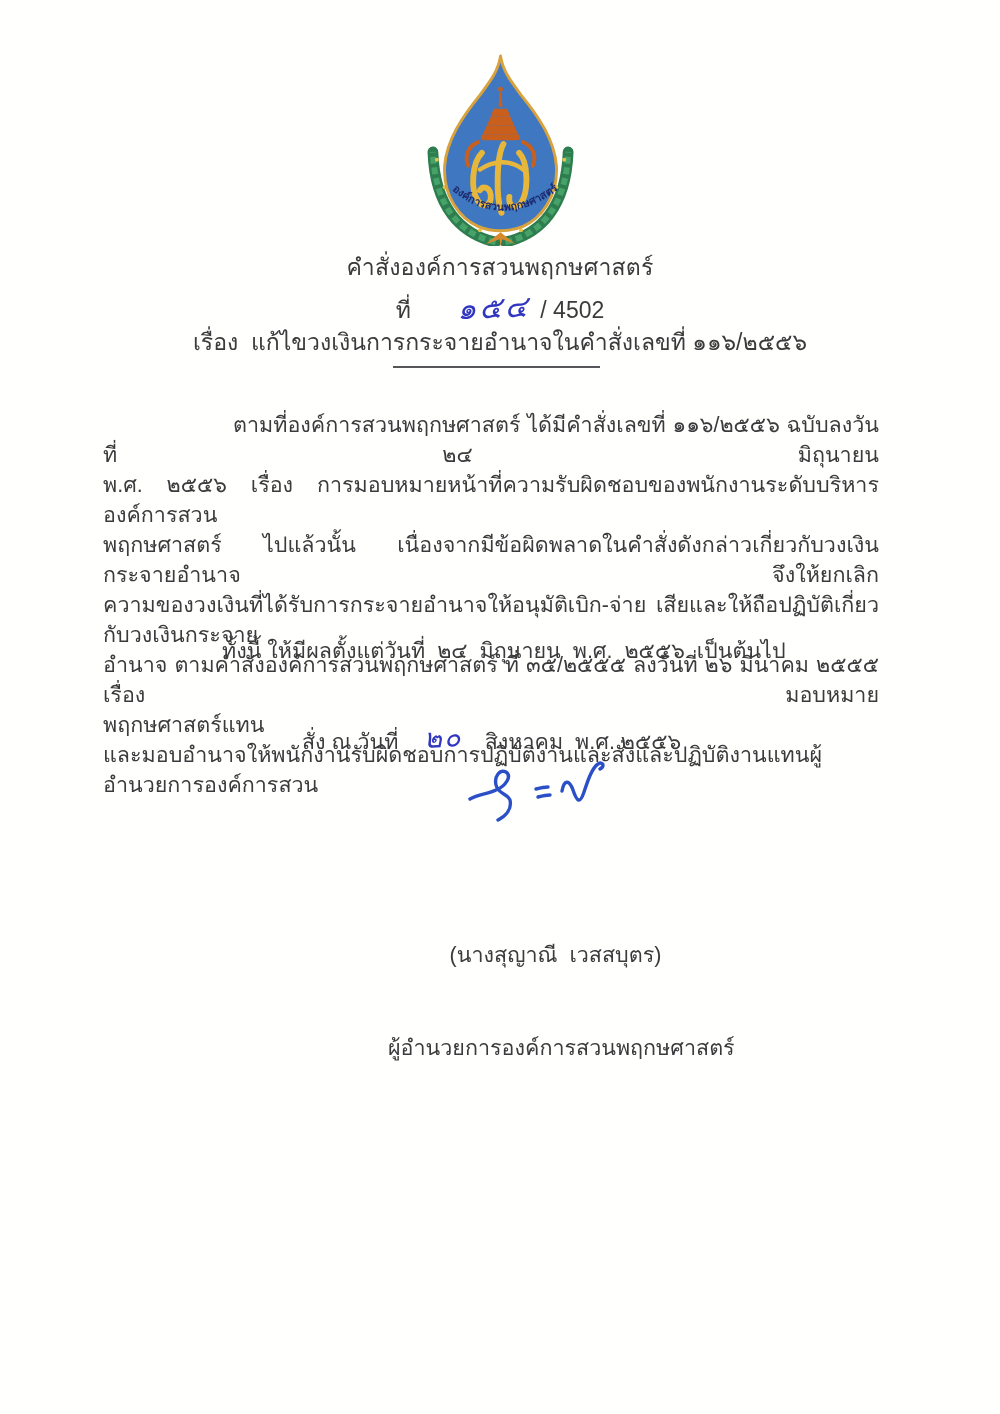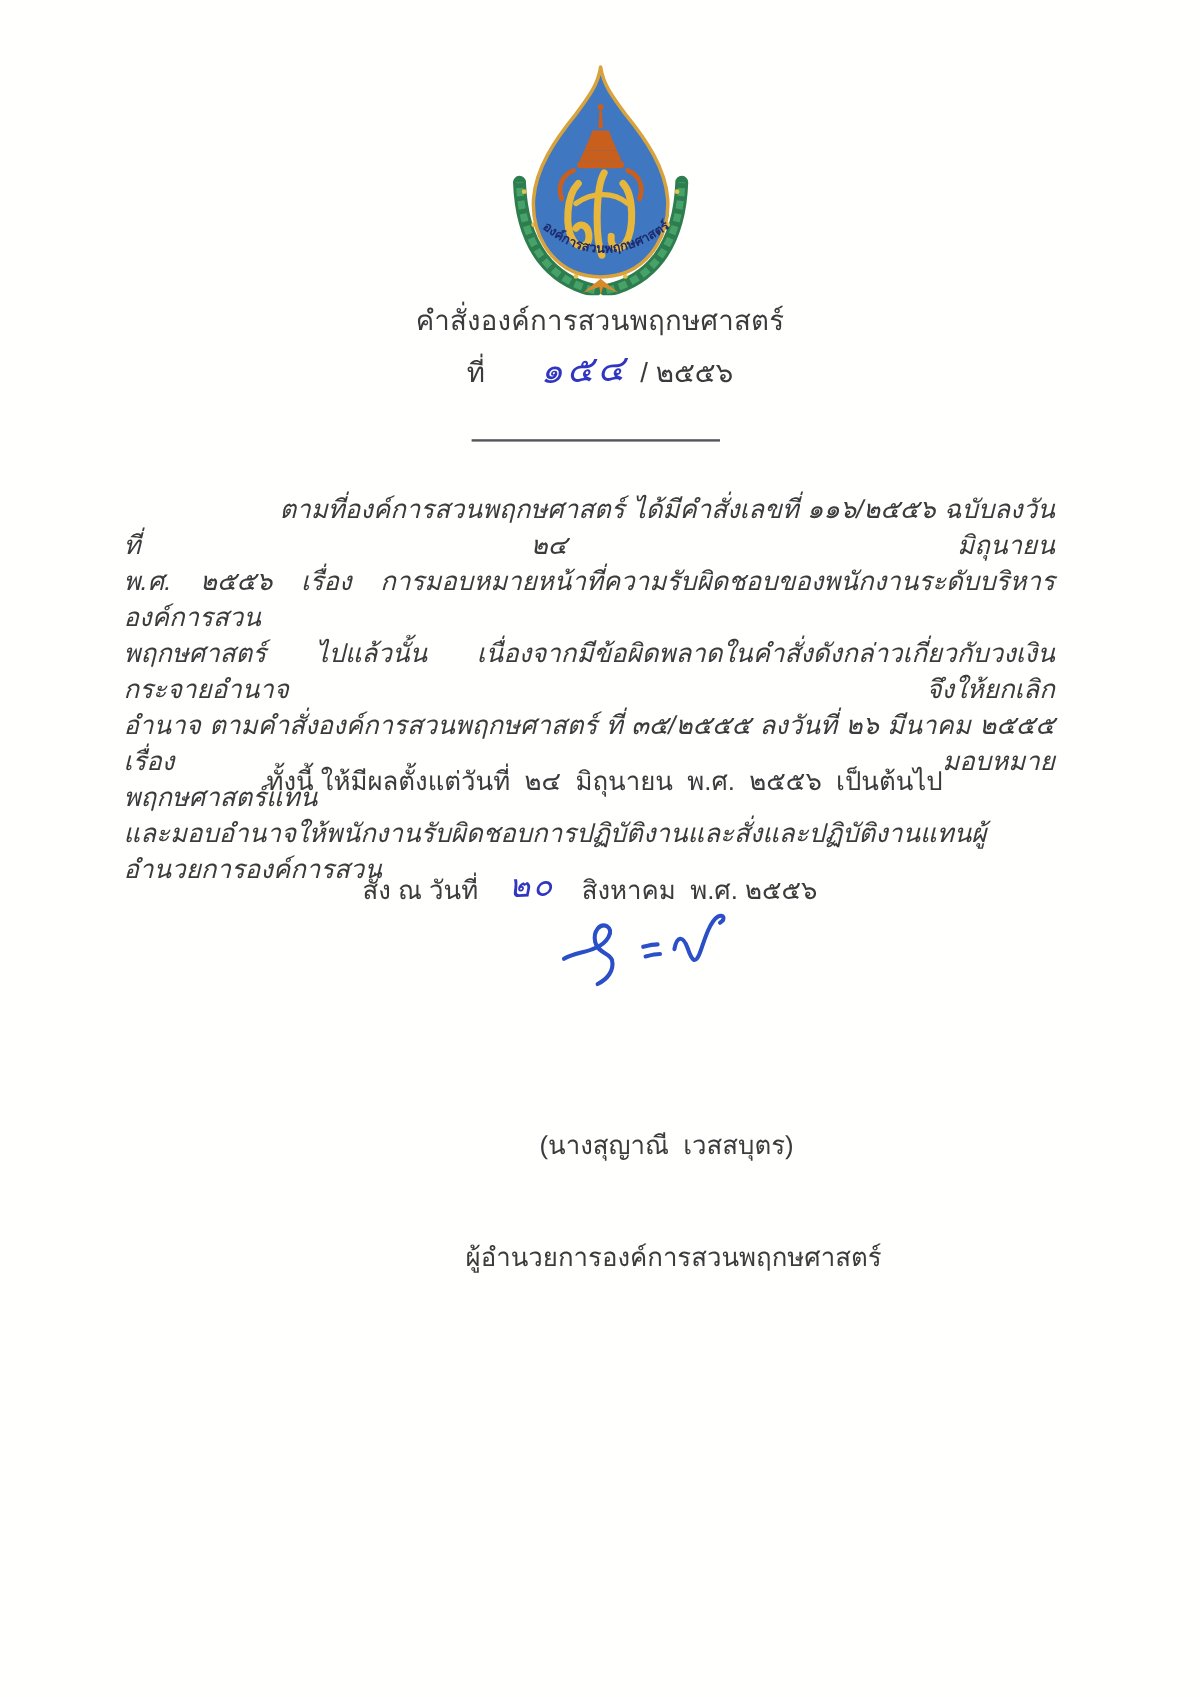--- a/index.html
+++ b/index.html
@@ -11,21 +11,21 @@
   .abs{position:absolute;}
   .centered{left:0;width:1000px;text-align:center;}
   .doc-title{top:249px;font-size:23px;letter-spacing:.2px;}
   .order-row{top:284px;display:flex;justify-content:center;align-items:baseline;}
   .order-prefix{font-size:23px;margin-right:46px;}
   .hand{color:#3136c0;}
   .order-hand{font-size:30px;letter-spacing:3px;transform:rotate(-2deg);display:inline-block;font-style:italic;}
   .order-suffix{font-size:23px;margin-left:10px;white-space:pre;}
   .subject-line{top:324px;font-size:23px;white-space:pre;}
   .rule{top:366px;left:393px;width:207px;height:2px;background:#55565a;}
-  .para{top:410px;left:103px;width:776px;font-size:21.5px;line-height:30px;font-style:italic;}
+  .para{top:410px;left:103px;width:776px;font-size:21.5px;line-height:30px;}
   .para .pl{white-space:normal;}
   .para .pl.j{text-align:justify;text-align-last:justify;}
   .para .pl.first{text-indent:130px;}
   .effective-line{top:633px;left:92px;width:776px;font-size:21.5px;white-space:pre;text-indent:130px;}
   .issued-row{top:718px;left:302px;display:flex;align-items:baseline;font-size:21.5px;}
   .issued-hand{font-size:27px;margin:0 22px 0 26px;letter-spacing:2px;transform:rotate(-3deg) translateY(-2px);display:inline-block;font-style:italic;}
   .issued-suffix{white-space:pre;}
   .signer{top:878px;left:388px;width:335px;text-align:center;font-size:21.5px;line-height:31px;white-space:pre;}
   svg text{font-family:"Liberation Sans",sans-serif;}
 </style>
@@ -79,30 +79,32 @@
     </text>
 
     <path d="M79,186 L64,198 L78,193 L79,200 L81,193 L94,198 Z" fill="#d8892b"></path>
   </svg>
 
   <div class="abs centered doc-title">คำสั่งองค์การสวนพฤกษศาสตร์</div>
 
   <div class="abs centered order-row">
     <span class="order-prefix">ที่</span>
     <span class="hand order-hand">๑๕๔</span>
-    <span class="order-suffix">/ ๒๕๕๖</span>
+    <span class="order-suffix">/ 4502</span>
   </div>
 
+  <div class="abs centered subject-line">เรื่อง  แก้ไขวงเงินการกระจายอำนาจในคำสั่งเลขที่ ๑๑๖/๒๕๕๖</div>
 
   <div class="abs rule"></div>
 
   <div class="abs para">
     <div class="pl j first">ตามที่องค์การสวนพฤกษศาสตร์ ได้มีคำสั่งเลขที่ ๑๑๖/๒๕๕๖ ฉบับลงวันที่ ๒๔ มิถุนายน</div>
     <div class="pl j">พ.ศ. ๒๕๕๖ เรื่อง การมอบหมายหน้าที่ความรับผิดชอบของพนักงานระดับบริหาร องค์การสวน</div>
     <div class="pl j">พฤกษศาสตร์ ไปแล้วนั้น เนื่องจากมีข้อผิดพลาดในคำสั่งดังกล่าวเกี่ยวกับวงเงินกระจายอำนาจ จึงให้ยกเลิก</div>
+    <div class="pl j">ความของวงเงินที่ได้รับการกระจายอำนาจให้อนุมัติเบิก-จ่าย เสียและให้ถือปฏิบัติเกี่ยวกับวงเงินกระจาย</div>
     <div class="pl j">อำนาจ ตามคำสั่งองค์การสวนพฤกษศาสตร์ ที่ ๓๕/๒๕๕๕ ลงวันที่ ๒๖ มีนาคม ๒๕๕๕ เรื่อง มอบหมาย</div>
     <div class="pl">พฤกษศาสตร์แทน</div>
     <div class="pl j">และมอบอำนาจให้พนักงานรับผิดชอบการปฏิบัติงานและสั่งและปฏิบัติงานแทนผู้อำนวยการองค์การสวน</div>
   </div>
 
   <div class="abs effective-line">ทั้งนี้ ให้มีผลตั้งแต่วันที่  ๒๔  มิถุนายน  พ.ศ.  ๒๕๕๖  เป็นต้นไป</div>
 
   <div class="abs issued-row">
     <span>สั่ง ณ วันที่</span>
     <span class="hand issued-hand">๒๐</span>

